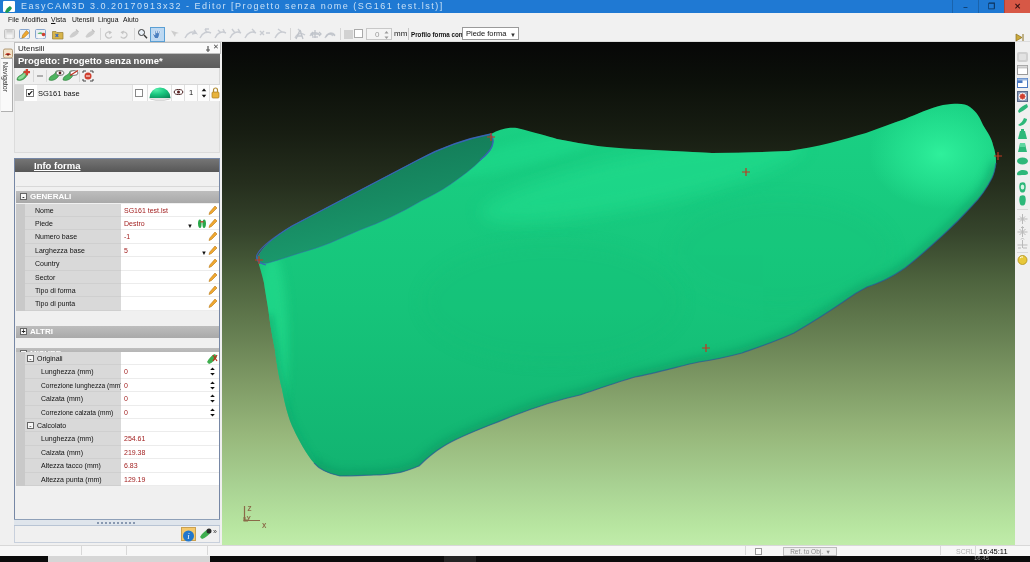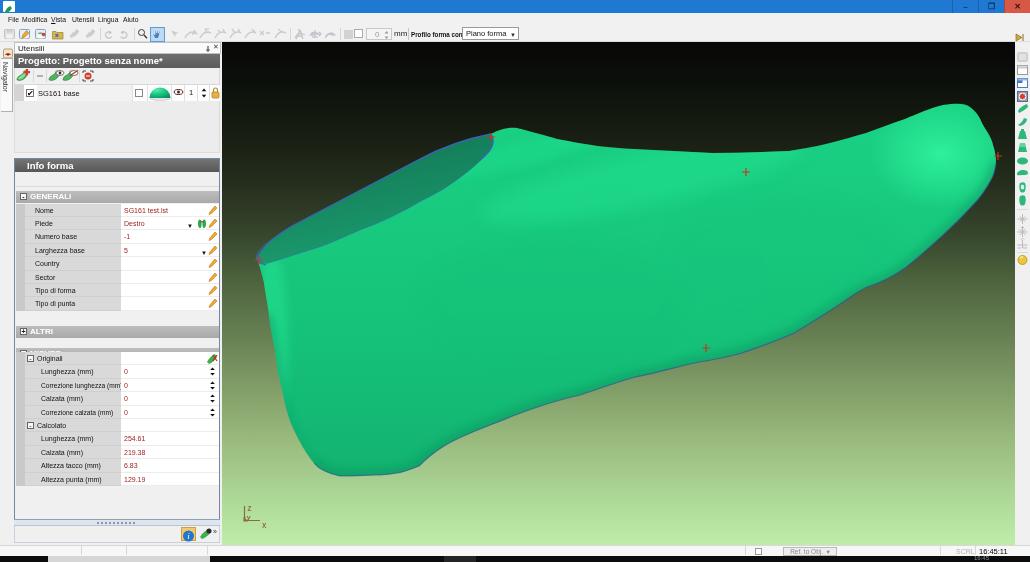--- a/index.html
+++ b/index.html
@@ -49,20 +49,21 @@
 .sdiv{top:1px;width:1px;height:9px;background:#d8d8d8;}
 #taskbar{left:0;top:556px;width:1030px;height:6px;background:#0c0c0c;}
 </style></head>
 <body>
 <div id="page">
 
 <div class="abs" id="titlebar"></div>
 <div class="abs" id="titleicon"><svg width="12" height="11">
         <path d="M2,8 C3,5 5,3 7,2 L9,4 C8,6 6,8 4,9 Z" fill="#1c9a55"></path>
       </svg></div>
+<div class="abs" id="titletext">EasyCAM3D 3.0.20170913x32 - Editor [Progetto senza nome (SG161 test.lst)]</div>
 <div class="abs winbtn" style="left:952px;background:#1f79d3;border-left:1px solid #1a63ac;">–</div>
 <div class="abs winbtn" style="left:978px;background:#1f79d3;border-left:1px solid #1a63ac;">❐</div>
 <div class="abs winbtn" style="left:1004px;background:#d75846;border-left:1px solid #b34335;color:#391212;">✕</div>
 
 <div class="abs" id="menubar"></div>
 <div class="abs menu" style="left:8px;">File</div>
 <div class="abs menu" style="left:22px;">Modifica</div>
 <div class="abs menu" style="left:51px;"><span style="text-decoration:underline">V</span>ista</div>
 <div class="abs menu" style="left:72px;">Utensili</div>
 <div class="abs menu" style="left:98px;">Lingua</div>
@@ -126,21 +127,21 @@
           <path d="M3.5,1 L5.5,3.5 H1.5 Z" fill="#9a9a9a"></path>
           <path d="M3.5,9 L1.5,6.5 H5.5 Z" fill="#9a9a9a"></path>
         </svg></div>
 <div class="abs" style="left:394px;top:3px;font-size:8px;color:#222;">mm.</div>
 <div class="abs" style="left:408px;top:2px;width:1px;height:12px;background:#c6c6c6;"></div>
 <div class="abs" style="left:411px;top:4px;font-size:8px;color:#111;font-weight:bold;transform:scaleX(0.78);transform-origin:left top;">Profilo forma con:</div>
 <div class="abs" style="left:1014px;top:3px;"><svg width="12" height="11">
           <path d="M2,2 L8,5.5 L2,9 Z" fill="#caa93c" stroke="#8a7020" stroke-width="0.7"></path>
           <path d="M9,2 v7" stroke="#8a7020" stroke-width="1"></path>
         </svg></div>
-<div class="abs" style="left:462px;top:1px;width:57px;height:13px;background:#fff;border:1px solid #9a9a9a;font-size:7.5px;color:#111;line-height:12px;"><span style="padding-left:3px;">Piano forma</span><span style="position:absolute;right:2px;top:1px;font-size:6px;color:#333;">▼</span></div>
+<div class="abs" style="left:462px;top:1px;width:57px;height:13px;background:#fff;border:1px solid #9a9a9a;font-size:7.5px;color:#111;line-height:12px;"><span style="padding-left:3px;">Piede forma</span><span style="position:absolute;right:2px;top:1px;font-size:6px;color:#333;">▼</span></div>
 </div>
 
 <div class="abs" id="dockstrip"></div>
 <div class="abs" style="left:3px;top:45px;width:10px;height:11px;"><svg width="10" height="11">
         <rect x="0.5" y="1" width="9" height="9" rx="1.5" fill="#f3e3c8" stroke="#9a7a4a" stroke-width="0.7"></rect>
         <path d="M2,7 A3.2,3.2 0 0 1 8,7 Z" fill="#c03828"></path>
         <circle cx="5" cy="6.8" r="0.9" fill="#5a1a10"></circle>
       </svg></div>
 <div class="abs" id="navtab"></div>
 <div class="abs" id="navtext">Navigator</div>
@@ -212,21 +213,21 @@
     </div>
     <div style="position:absolute;left:195px;top:0;width:11px;height:16px;background:#fdfdfd;border-left:1px solid #e0e0e0;">
       <svg width="11" height="16">
             <rect x="2" y="7" width="7" height="6" rx="1" fill="#e8b33c" stroke="#a87c1e" stroke-width="0.7"></rect>
             <path d="M3.5,7 v-2 a2,2 0 0 1 4,0 v2" fill="none" stroke="#b08a30" stroke-width="1.2"></path>
           </svg>
     </div>
   </div>
   <div class="abs" id="treewhite"></div>
   <div class="abs" id="infopanel">
-    <div class="abs" id="infohdr"><span style="padding-left:12px;">Info forma</span></div>
+    <div class="abs" id="infohdr"><span style="padding-left:19px;text-decoration:underline;">Info forma</span></div>
     <div class="abs" style="left:1px;top:13px;width:203px;height:15px;background:#f0f0f0;border-bottom:1px solid #d8d8d8;"></div>
     <div class="abs sechdr" style="top:32px;"><span class="exp" style="position:absolute;left:4px;top:2px;">-</span><span style="padding-left:14px;">GENERALI</span></div>
     <div id="genrows">
       <div class="abs prow" style="top:44.6px;">
             <div class="indent"></div>
             <div class="plabel">Nome</div>
             <div class="pvalue">SG161 test.lst<svg class="pencil" width="9" height="10">
                 <path d="M7,1 L9,3 L3.5,8.5 L1,9.5 L1.8,7 Z" fill="#f0a830" stroke="#b87818" stroke-width="0.6"></path>
               </svg></div>
           </div>

